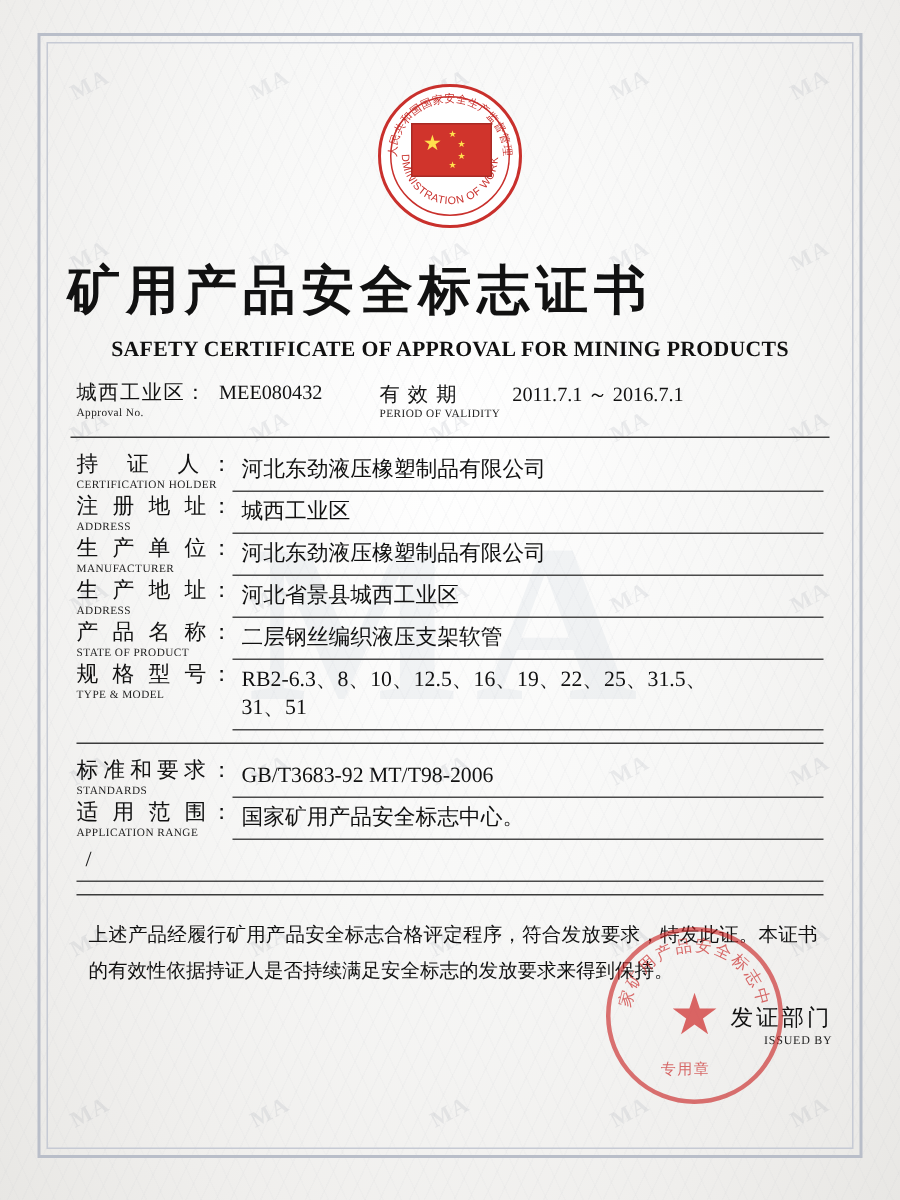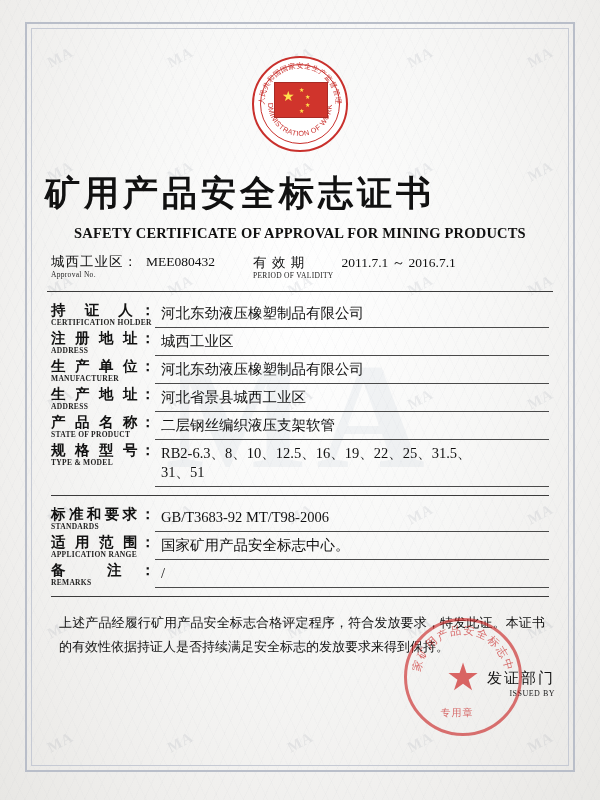--- a/index.html
+++ b/index.html
@@ -220,21 +220,20 @@
   .field {
     display: flex;
     align-items: flex-start;
     margin-bottom: 2px;
   }
   .field .labels {
     width: 104px;
     flex: 0 0 104px;
     line-height: 1.05;
     padding-top: 1px;
-    font-weight: bold;
   }
   .field .labels .lbl-cn {
     display: block;
     text-align: justify;
     text-align-last: justify;
     font-size: 14.5px;
     letter-spacing: 0px;
   }
   .field .labels .lbl-en {
     display: block;
@@ -504,24 +503,20 @@
 
       <div class="field">
         <div class="labels">
           <span class="lbl-cn">适 用 范 围：</span>
           <span class="lbl-en">APPLICATION RANGE</span>
         </div>
         <div class="value">国家矿用产品安全标志中心。</div>
       </div>
 
       <div class="field">
-        <div class="labels">
-          <span class="lbl-cn">备        注：</span>
-          <span class="lbl-en">REMARKS</span>
-        </div>
         <div class="value">/</div>
       </div>
 
     </div>
 
     <div class="divider-strong"></div>
 
     <div class="statement">上述产品经履行矿用产品安全标志合格评定程序，符合发放要求，特发此证。本证书的有效性依据持证人是否持续满足安全标志的发放要求来得到保持。</div>
 
     <div class="issuer">

